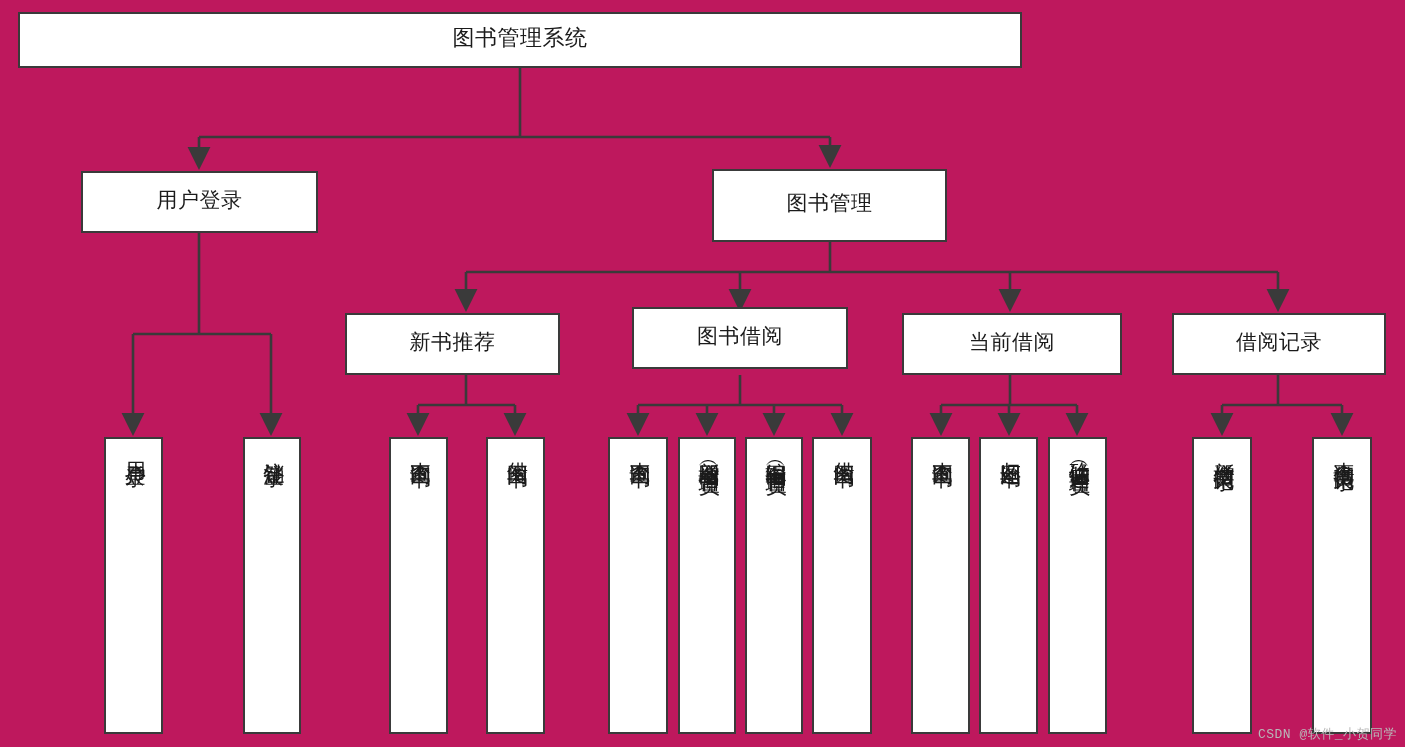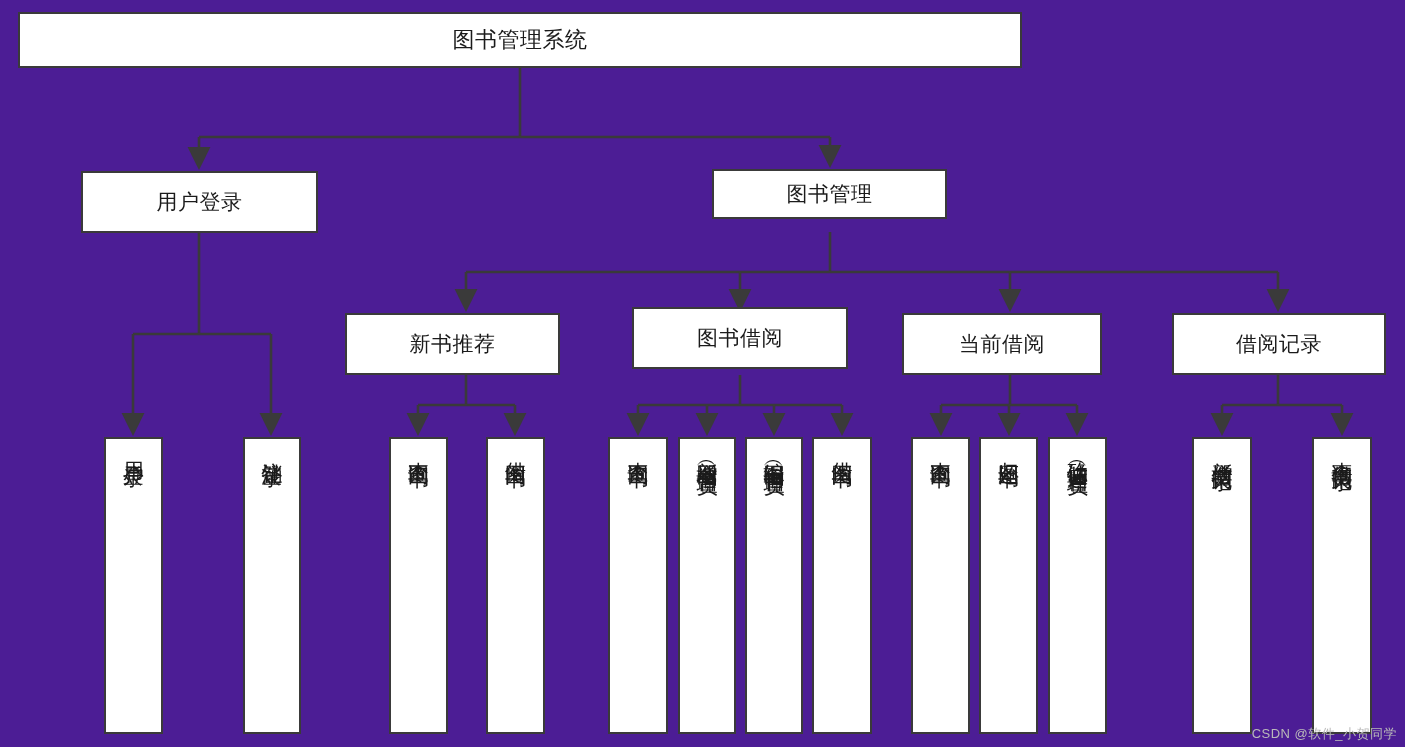--- a/index.html
+++ b/index.html
@@ -8,22 +8,23 @@
     padding: 0;
     background: #ffffff;
   }
   body {
     font-family: "Liberation Sans", "DejaVu Sans", sans-serif;
   }
   #diagram-root {
     position: relative;
     width: 1405px;
     height: 747px;
-    background: #4c1d95;
+    background: #be185d;
     overflow: hidden;
+    font-family: Liberation Mono, monospace;
   }
   #connector-layer {
     position: absolute;
     left: 0;
     top: 0;
     width: 1405px;
     height: 747px;
     pointer-events: none;
   }
   .node {
@@ -131,33 +132,33 @@
   </svg>
 
   <div class="node horiz root" style="left:18px; top:12px; width:1004px; height:56px;">
     <span class="node-label">图书管理系统</span>
   </div>
 
   <div class="node horiz" style="left:81px; top:171px; width:237px; height:62px;">
     <span class="node-label">用户登录</span>
   </div>
 
-  <div class="node horiz" style="left:712px; top:169px; width:235px; height:50px;">
+  <div class="node horiz" style="left:712px; top:169px; width:235px; height:73px;">
     <span class="node-label">图书管理</span>
   </div>
 
   <div class="node horiz" style="left:345px; top:313px; width:215px; height:62px;">
     <span class="node-label">新书推荐</span>
   </div>
 
   <div class="node horiz" style="left:632px; top:307px; width:216px; height:62px;">
     <span class="node-label">图书借阅</span>
   </div>
 
-  <div class="node horiz" style="left:902px; top:313px; width:200px; height:62px;">
+  <div class="node horiz" style="left:902px; top:313px; width:220px; height:62px;">
     <span class="node-label">当前借阅</span>
   </div>
 
   <div class="node horiz" style="left:1172px; top:313px; width:214px; height:62px;">
     <span class="node-label">借阅记录</span>
   </div>
 
   <div class="node vert" style="left:104px; top:437px; width:59px; height:297px;">
     <span class="node-label">用户登录</span>
   </div>

